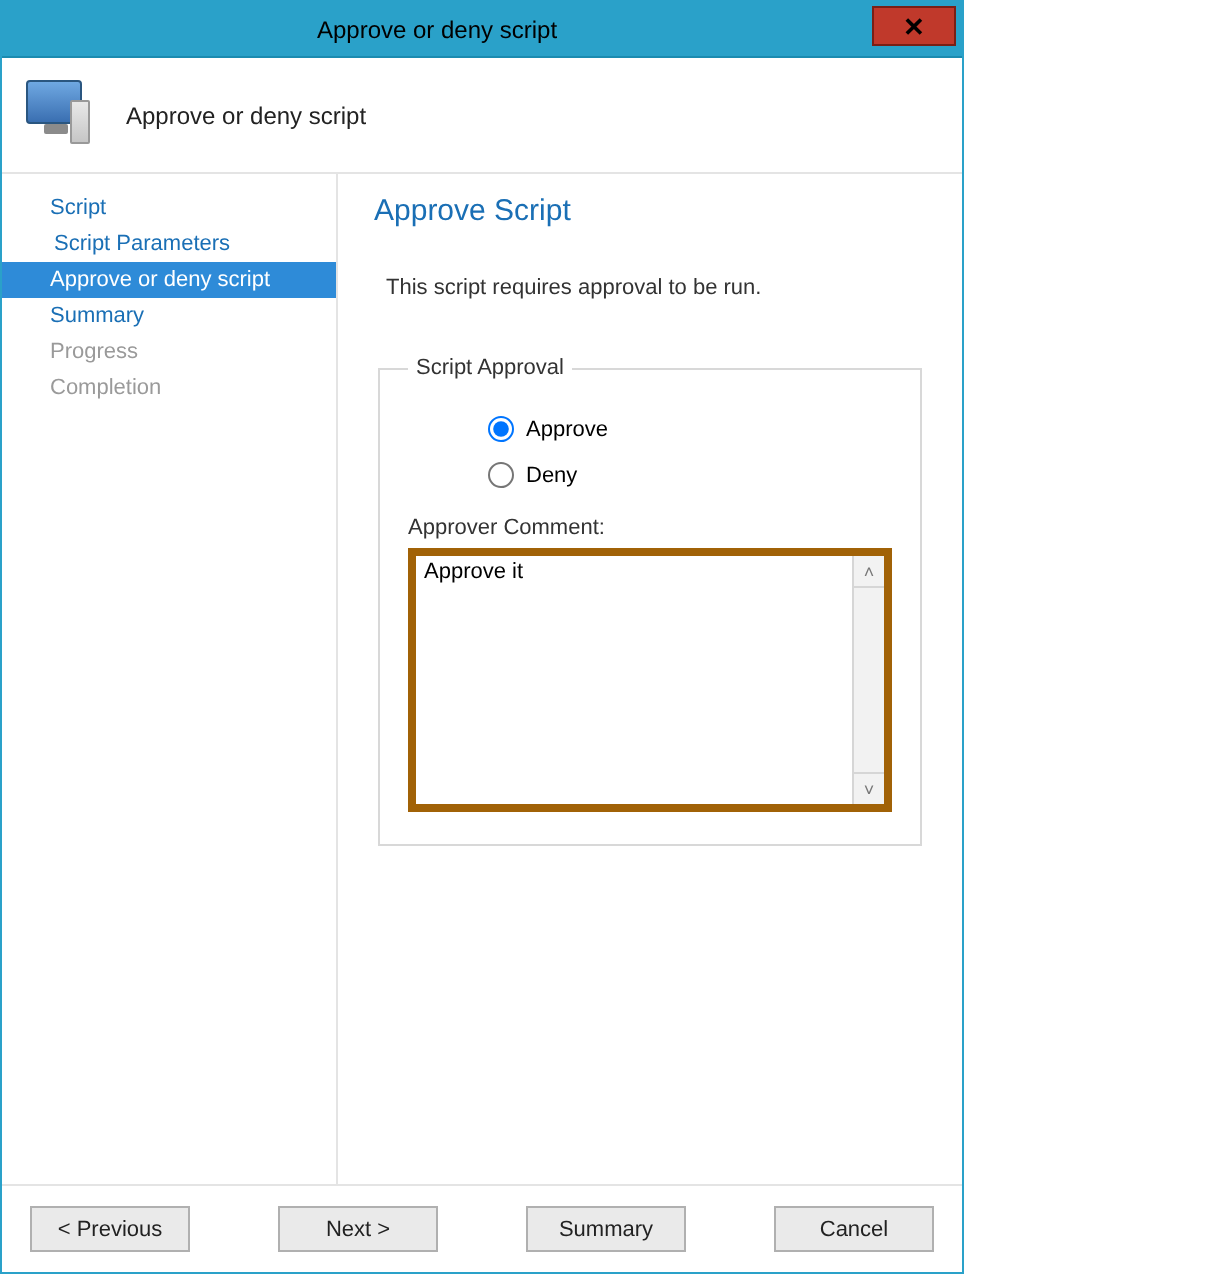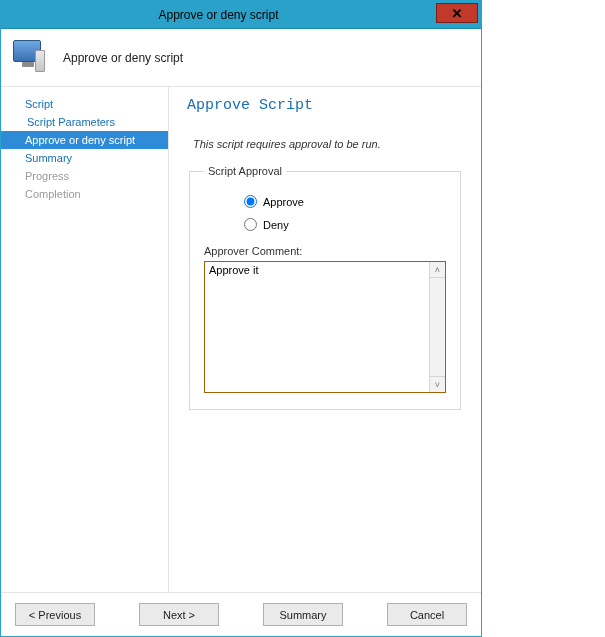--- a/index.html
+++ b/index.html
@@ -92,28 +92,26 @@
   .content {
     flex: 1;
     padding: 10px 18px 10px 18px;
     overflow: auto;
   }
   .content h2 {
     color: #1a6fb5;
     font-size: 15px;
     font-weight: normal;
     margin: 0 0 24px 0;
-    font-family: Liberation Mono, monospace;
   }
   .content .subtext {
     font-size: 11px;
     color: #333;
-    margin-bottom: 15px;
+    margin-bottom: 28px;
     padding-left: 6px;
-    font-style: italic;
   }
   fieldset.group {
     border: 1px solid #d8d8d8;
     padding: 12px 14px 16px 14px;
     margin: 0 2px;
   }
   fieldset.group legend {
     font-size: 11px;
     color: #333;
     padding: 0 4px;
@@ -125,21 +123,21 @@
     font-size: 11px;
     padding-left: 40px;
   }
   .radio-row input { margin: 0 6px 0 0; }
   .label-small {
     font-size: 11px;
     margin: 14px 0 4px 0;
     color: #333;
   }
   .textarea-wrap {
-    border: 1px solid #a16207;
+    border: 4px solid #a16207;
     height: 132px;
     position: relative;
     display: flex;
   }
   .textarea-wrap textarea {
     flex: 1;
     border: none;
     resize: none;
     padding: 2px 4px;
     font-family: inherit;

